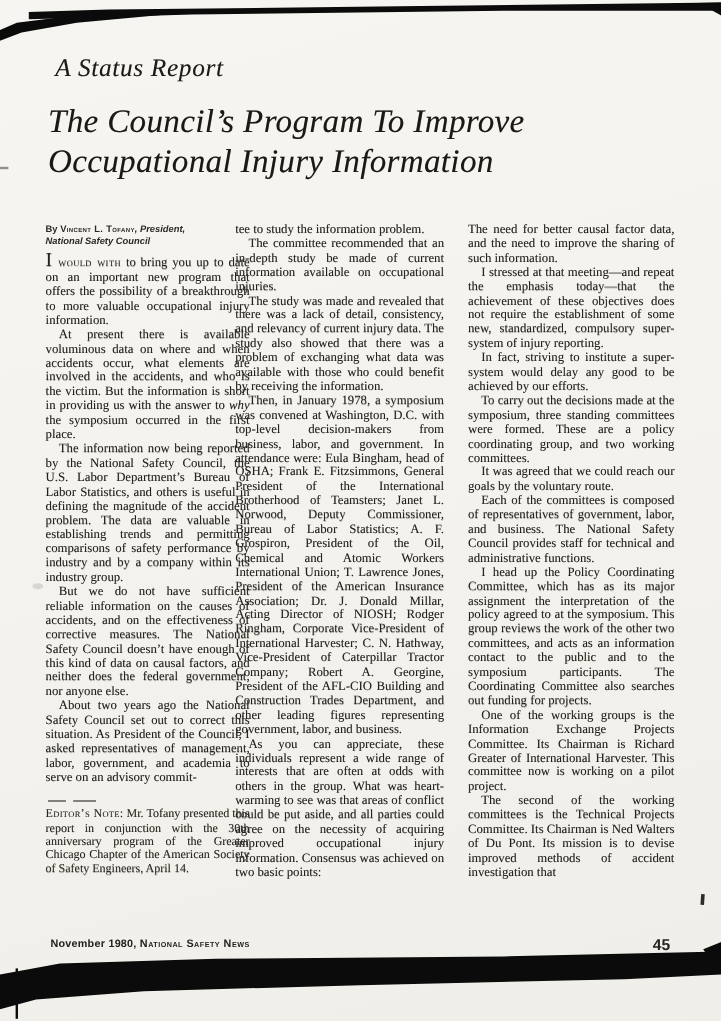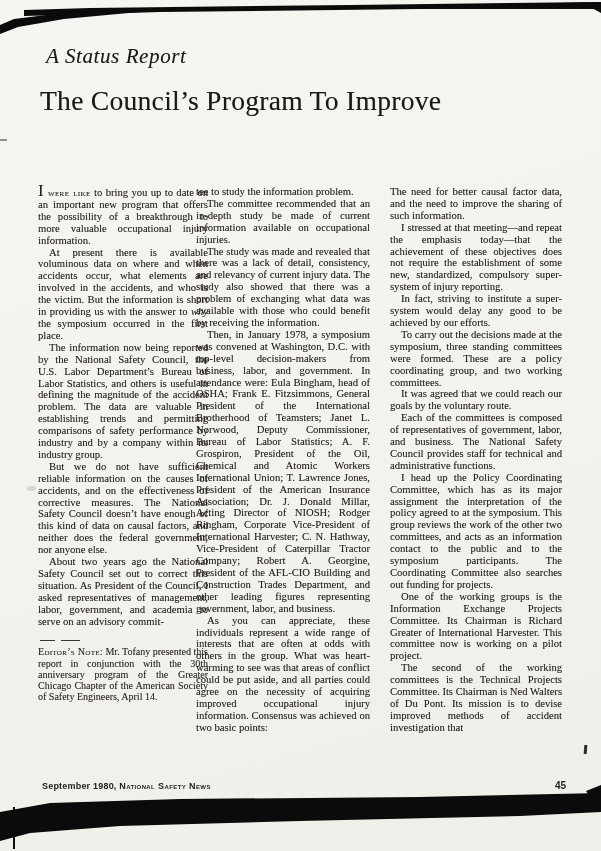--- a/index.html
+++ b/index.html
@@ -19,21 +19,21 @@
   .mark-left{position:absolute;left:0;top:139px;width:7px;height:2px;background:#93918c;}
   .smudge{position:absolute;left:27px;top:486px;width:9px;height:5px;background:#d8d6d0;border-radius:50%;}
 
   .kicker{
     position:absolute;left:46px;top:44px;
     font-style:italic;font-size:21px;letter-spacing:.6px;color:#1d1b18;
     text-shadow:.2px .2px .3px rgba(50,42,34,.4);
   }
   .title{
     position:absolute;left:40px;top:84px;margin:0;
-    font-weight:400;font-size:27.5px;line-height:33px;letter-spacing:.3px;color:#1b1916;
+    font-style:italic;font-weight:400;font-size:27.5px;line-height:33px;letter-spacing:.3px;color:#1b1916;
     text-shadow:.2px .2px .35px rgba(50,42,34,.45);
   }
 
   .column{
     position:absolute;top:186px;
     font-size:10.6px;line-height:11.9px;text-align:justify;
     text-shadow:.2px .2px .25px rgba(60,50,40,.35);
   }
   .col1{left:38px;width:170px;}
   .col2{left:196px;width:174px;}
@@ -62,44 +62,45 @@
 
   .footer-left{
     position:absolute;left:42px;top:781px;
     font-family:"Liberation Sans","DejaVu Sans",sans-serif;
     font-size:9px;font-weight:700;color:#24221f;letter-spacing:.2px;
   }
   .footer-left .sc{font-variant:small-caps;letter-spacing:.4px;}
   .footer-page{
     position:absolute;left:544px;top:780px;
     font-family:"Liberation Sans","DejaVu Sans",sans-serif;
-    font-size:10px;font-weight:700;color:#24221f;margin-left:11px;
+    font-size:13px;font-weight:700;color:#24221f;
   }
 </style>
 </head>
 <body>
 
 <div class="page">
 
   <svg class="scan scan-top" width="601" height="44" viewBox="0 0 601 44" aria-hidden="true">
     <polygon fill="#0b0b0b" points="24,10 90,8 350,5 601,2 601,9 420,9 160,12 62,15 24,16"></polygon>
     <polygon fill="#0b0b0b" points="0,25 14,19 62,13 150,11 64,19 18,27 0,34"></polygon>
     <polygon fill="#0b0b0b" points="560,3 601,2 601,13 592,8 566,7"></polygon>
   </svg>
 
   <div class="mark-left"></div>
   <div class="mark-right"></div>
   <div class="smudge"></div>
 
   <div class="kicker">A Status Report</div>
-  <h1 class="title"><span>The Council’s Program To Improve</span><br></h1>
+  <h1 class="title"><span>The Council’s Program To Improve</span><br><span>Occupational Injury Information</span></h1>
 
   <div class="column col1">
+    <p class="byline"><span>By </span><span class="sc">Vincent L. Tofany</span><span class="it">, President,</span><br><span class="it">National Safety Council</span></p>
 
-    <p class="para lead"><span class="initial">I</span> <span class="smallcaps">were like</span> <span>to bring you up to date on an important new program that offers the possibility of a breakthrough to more valuable occupational injury information.</span></p>
+    <p class="para lead"><span class="initial">I</span> <span class="smallcaps">would with</span> <span>to bring you up to date on an important new program that offers the possibility of a breakthrough to more valuable occupational injury information.</span></p>
 
     <p class="para indent"><span>At present there is available voluminous data on where and when accidents occur, what elements are involved in the accidents, and who is the victim. But the information is short in providing us with the answer to</span> <i>why</i> <span>the symposium occurred in the first place.</span></p>
 
     <p class="para indent">The information now being reported by the National Safety Council, the U.S. Labor Department’s Bureau of Labor Statistics, and others is useful in defining the magnitude of the accident problem. The data are valuable in establishing trends and permitting comparisons of safety performance by industry and by a company within its industry group.</p>
     <p class="para indent">But we do not have sufficient reliable information on the causes of accidents, and on the effectiveness of corrective measures. The National Safety Council doesn’t have enough of this kind of data on causal factors, and neither does the federal government, nor anyone else.</p>
     <p class="para indent">About two years ago the National Safety Council set out to correct this situation. As President of the Council, I asked representatives of management, labor, government, and academia to serve on an advisory commit-</p>
 
     <div class="note-divider">
         <span class="dash d1"></span>
         <span class="dash d2"></span>
@@ -120,21 +121,21 @@
     <p class="para indent">I stressed at that meeting—and repeat the emphasis today—that the achievement of these objectives does not require the establishment of some new, standardized, compulsory super-system of injury reporting.</p>
     <p class="para indent">In fact, striving to institute a super-system would delay any good to be achieved by our efforts.</p>
     <p class="para indent">To carry out the decisions made at the symposium, three standing committees were formed. These are a policy coordinating group, and two working committees.</p>
     <p class="para indent">It was agreed that we could reach our goals by the voluntary route.</p>
     <p class="para indent">Each of the committees is composed of representatives of government, labor, and business. The National Safety Council provides staff for technical and administrative functions.</p>
     <p class="para indent">I head up the Policy Coordinating Committee, which has as its major assignment the interpretation of the policy agreed to at the symposium. This group reviews the work of the other two committees, and acts as an information contact to the public and to the symposium participants. The Coordinating Committee also searches out funding for projects.</p>
     <p class="para indent">One of the working groups is the Information Exchange Projects Committee. Its Chairman is Richard Greater of International Harvester. This committee now is working on a pilot project.</p>
     <p class="para indent">The second of the working committees is the Technical Projects Committee. Its Chairman is Ned Walters of Du Pont. Its mission is to devise improved methods of accident investigation that</p>
   </div>
 
-  <div class="footer-left"><span>September 1980,</span> <span class="sc">National Safety News</span></div>
+  <div class="footer-left"><span>November 1980,</span> <span class="sc">National Safety News</span></div>
   <div class="footer-page">45</div>
 
   <svg class="scan scan-bottom" width="601" height="66" viewBox="0 0 601 66" aria-hidden="true">
     <polygon fill="#0b0b0b" points="0,27 50,18 180,14 420,12 601,8 601,27 520,31 300,36 120,41 30,48 0,56"></polygon>
     <rect fill="#0b0b0b" x="13" y="22" width="2" height="42"></rect>
     <polygon fill="#0b0b0b" points="586,6 601,0 601,12 590,12"></polygon>
   </svg>
 
 </div>
 

